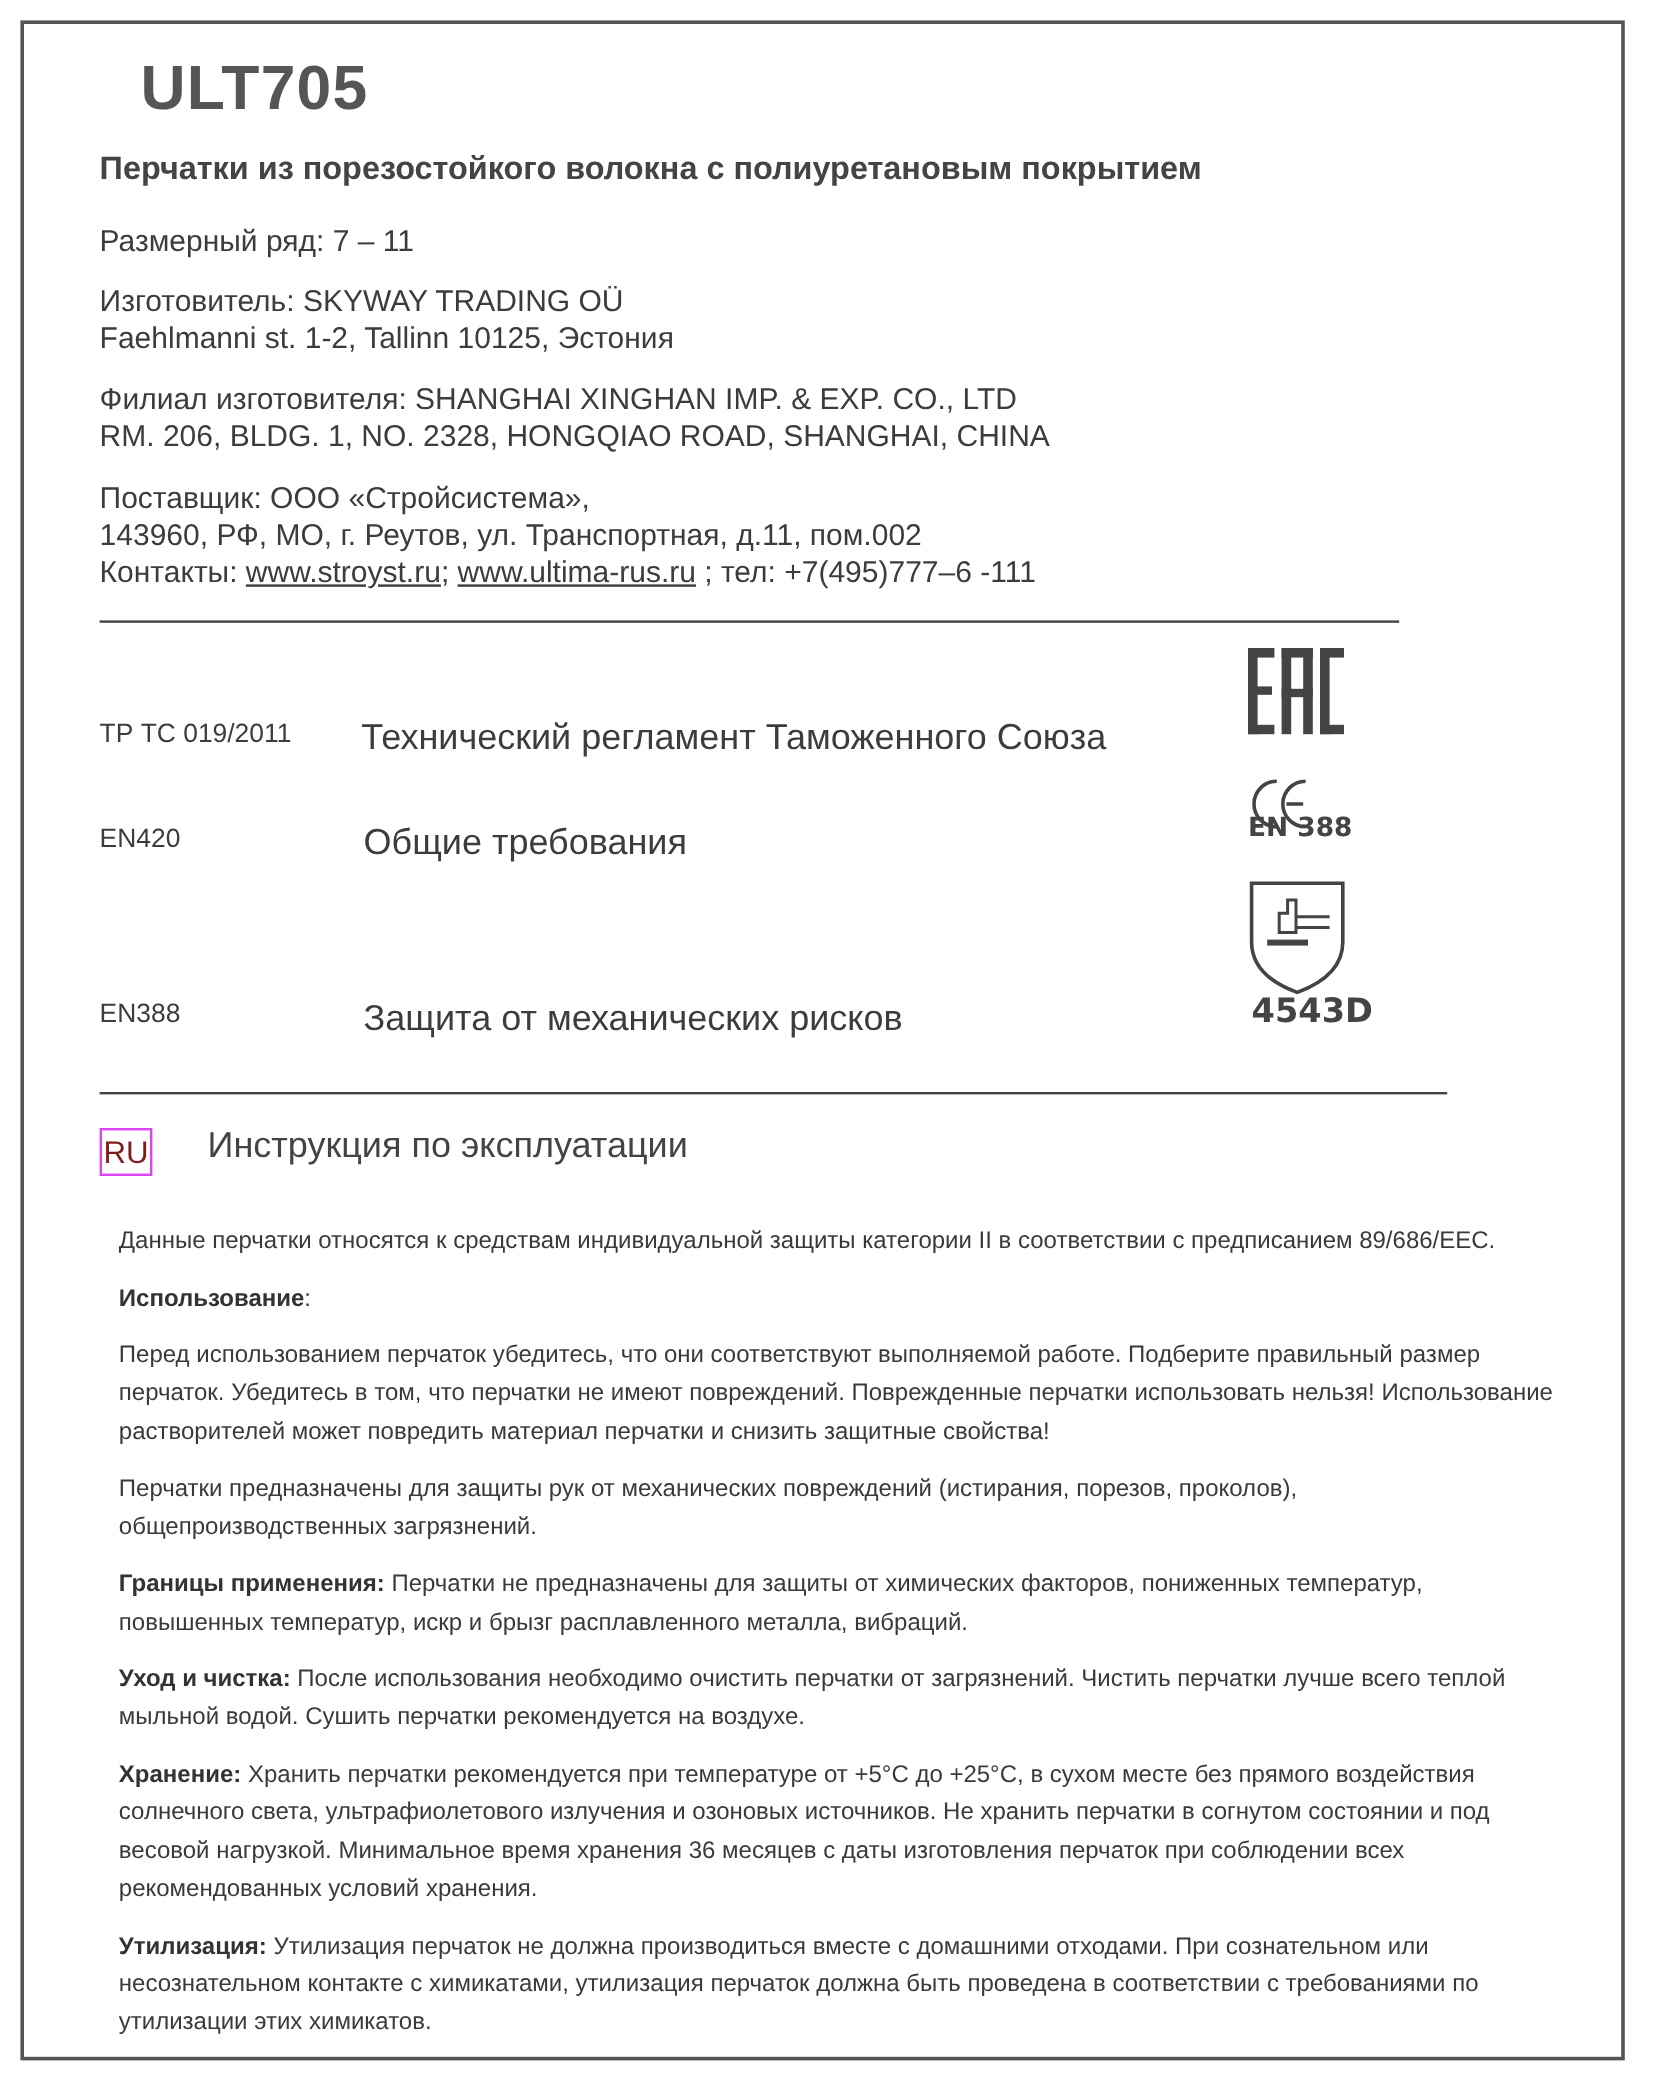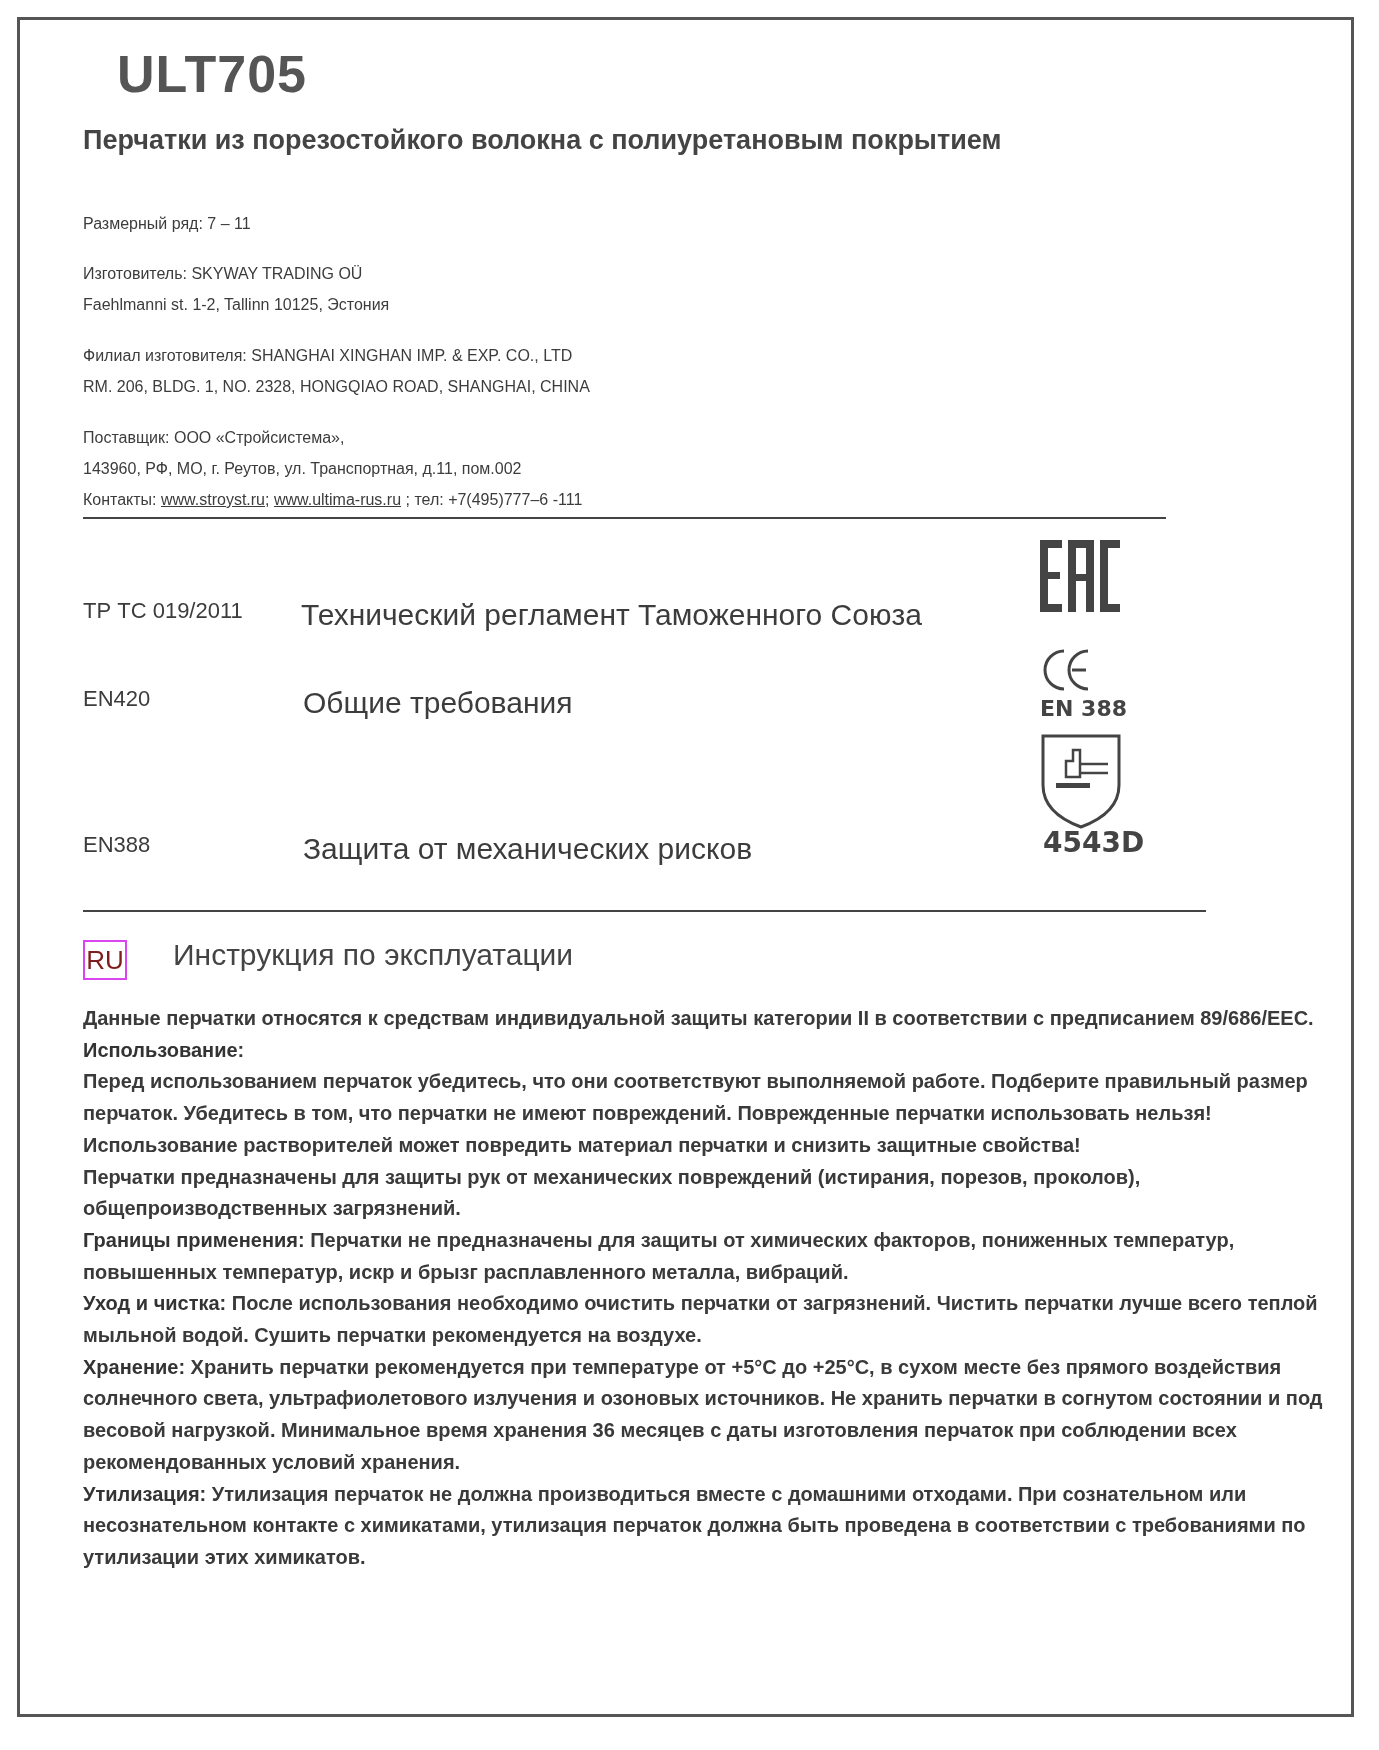--- a/index.html
+++ b/index.html
@@ -8,40 +8,40 @@
     font-family:"Liberation Sans", "DejaVu Sans", sans-serif; color:#3a3a3a;
     overflow:hidden;
   }
   .frame {
     position:absolute; left:17px; top:17px; width:1337px; height:1700px;
     border:3px solid #555; box-sizing:border-box;
   }
   .abs { position:absolute; white-space:nowrap; }
   .title { left:83px; top:44px; font-size:52px; font-weight:bold; color:#555; letter-spacing:1px;margin-left:34px; }
   .subtitle { left:83px; top:125px; font-size:27px; font-weight:bold; color:#444; }
-  .line { font-size:16px; color:#3c3c3c;margin-top:28px; }
+  .line { font-size:25px; color:#3c3c3c; }
   .hr { position:absolute; height:2px; background:#444; }
   .std-code { font-size:22px; color:#3c3c3c; }
   .std-desc { font-size:30px; color:#3c3c3c; }
   a.link { color:#3c3c3c; text-decoration:underline; }
   .ru-box {
     position:absolute; left:83px; top:940px; width:40px; height:36px;
     border:2px solid #d946ef; font-size:26px; line-height:36px; text-align:center; color:#7f1d1d;
     box-sizing:content-box;
   }
   .section-title { left:173px; top:938px; font-size:30px; color:#444; }
   .body-text {
     position:absolute; left:83px; top:1003px; width:1240px;
     font-size:20px; line-height:31.7px; color:#3a3a3a;
   }
-  .body-text p { margin:0; white-space:normal;font-weight:bold; }
+  .body-text p { margin:16px; white-space:normal; }
   .body-text b { color:#333; }
   .eac { left:1040px; top:540px; width:80px; height:72px; }
   .ce { left:1042px; top:648px; width:50px; height:44px; }
-  .en388-label { left:1040px; top:696px; font-size:22px; font-weight:bold; color:#444; font-family:"DejaVu Sans", sans-serif; }
+  .en388-label { left:1040px; top:678px; font-size:22px; font-weight:bold; color:#444; font-family:"DejaVu Sans", sans-serif; }
   .shield { left:1040px; top:733px; width:82px; height:96px; }
   .en388-code { left:1043px; top:826px; font-size:28px; font-weight:bold; color:#444; font-family:"DejaVu Sans", sans-serif; }
 </style>
 </head>
 <body>
 
 <div class="frame"></div>
 
 <div class="abs title">ULT705</div>
 <div class="abs subtitle">Перчатки из порезостойкого волокна с полиуретановым покрытием</div>

